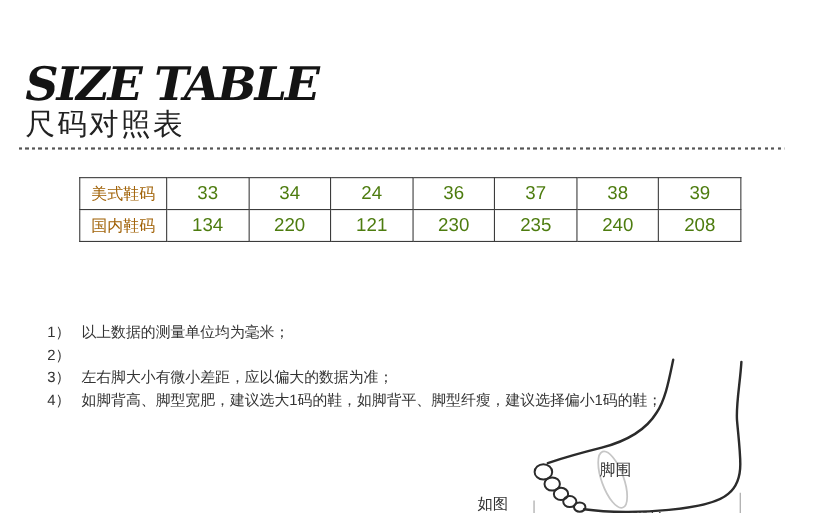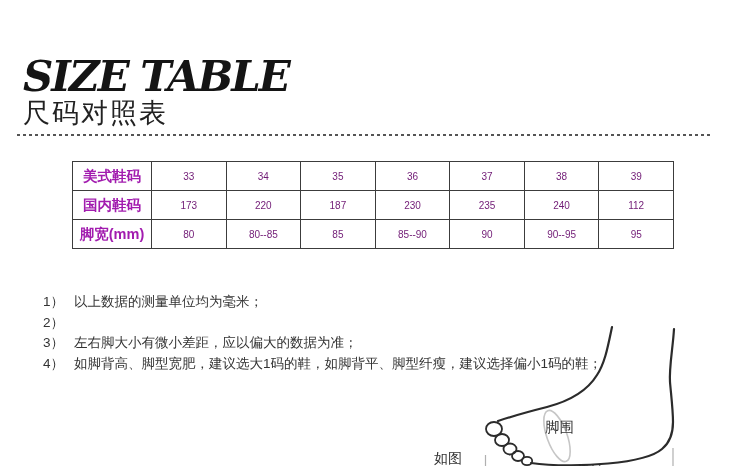--- a/index.html
+++ b/index.html
@@ -21,23 +21,23 @@
     position:absolute;left:17px;top:90px;width:696px;height:2px;
     background:repeating-linear-gradient(90deg,#555 0 3px,transparent 3px 6px);
   }
   
   .size-table{
     position:absolute;left:72px;top:117px;width:602px;
     border-collapse:collapse;table-layout:fixed;
   }
   .size-table td{
     border:1px solid #3c3c3c;height:28px;text-align:center;vertical-align:middle;
-    font-size:10px;color:#701a75;padding:0;white-space:nowrap;
+    font-size:17px;color:#4d7c0f;padding:0;white-space:nowrap;
   }
-  .size-table td.rowhead{font-weight:bold;font-size:14.5px;color:#a21caf;}
+  .size-table td.rowhead{font-weight:normal;font-size:14.5px;color:#a16207;}
   
   .notes{position:absolute;left:43px;top:248px;width:620px;list-style:none;margin:0;padding:0;}
   .notes li{display:flex;font-size:13.5px;line-height:20.6px;color:#333;}
   .notes .num{width:31px;flex:0 0 31px;}
   
   .foot-svg{position:absolute;left:430px;top:278px;width:320px;height:162px;}
   .asshown{
     position:absolute;left:434px;top:406px;font-size:14px;color:#333;
     display:flex;align-items:center;gap:2px;flex-direction:column;
   }
@@ -75,45 +75,35 @@
         <col>
         <col>
         <col>
         <col>
       </colgroup>
     <tbody>
         <tr>
           <td class="rowhead">美式鞋码</td>
           <td>33</td>
           <td>34</td>
-          <td>35</td>
+          <td>24</td>
           <td>36</td>
           <td>37</td>
           <td>38</td>
           <td>39</td>
         </tr>
         <tr>
           <td class="rowhead">国内鞋码</td>
-          <td>173</td>
+          <td>134</td>
           <td>220</td>
-          <td>187</td>
+          <td>121</td>
           <td>230</td>
           <td>235</td>
           <td>240</td>
-          <td>112</td>
-        </tr>
-        <tr>
-          <td class="rowhead">脚宽(mm)</td>
-          <td>80</td>
-          <td>80--85</td>
-          <td>85</td>
-          <td>85--90</td>
-          <td>90</td>
-          <td>90--95</td>
-          <td>95</td>
+          <td>208</td>
         </tr>
       </tbody>
   </table>
 
   <ul class="notes">
       <li>
         <span class="num">1）</span>
         <span>以上数据的测量单位均为毫米；</span>
       </li>
       <li>

